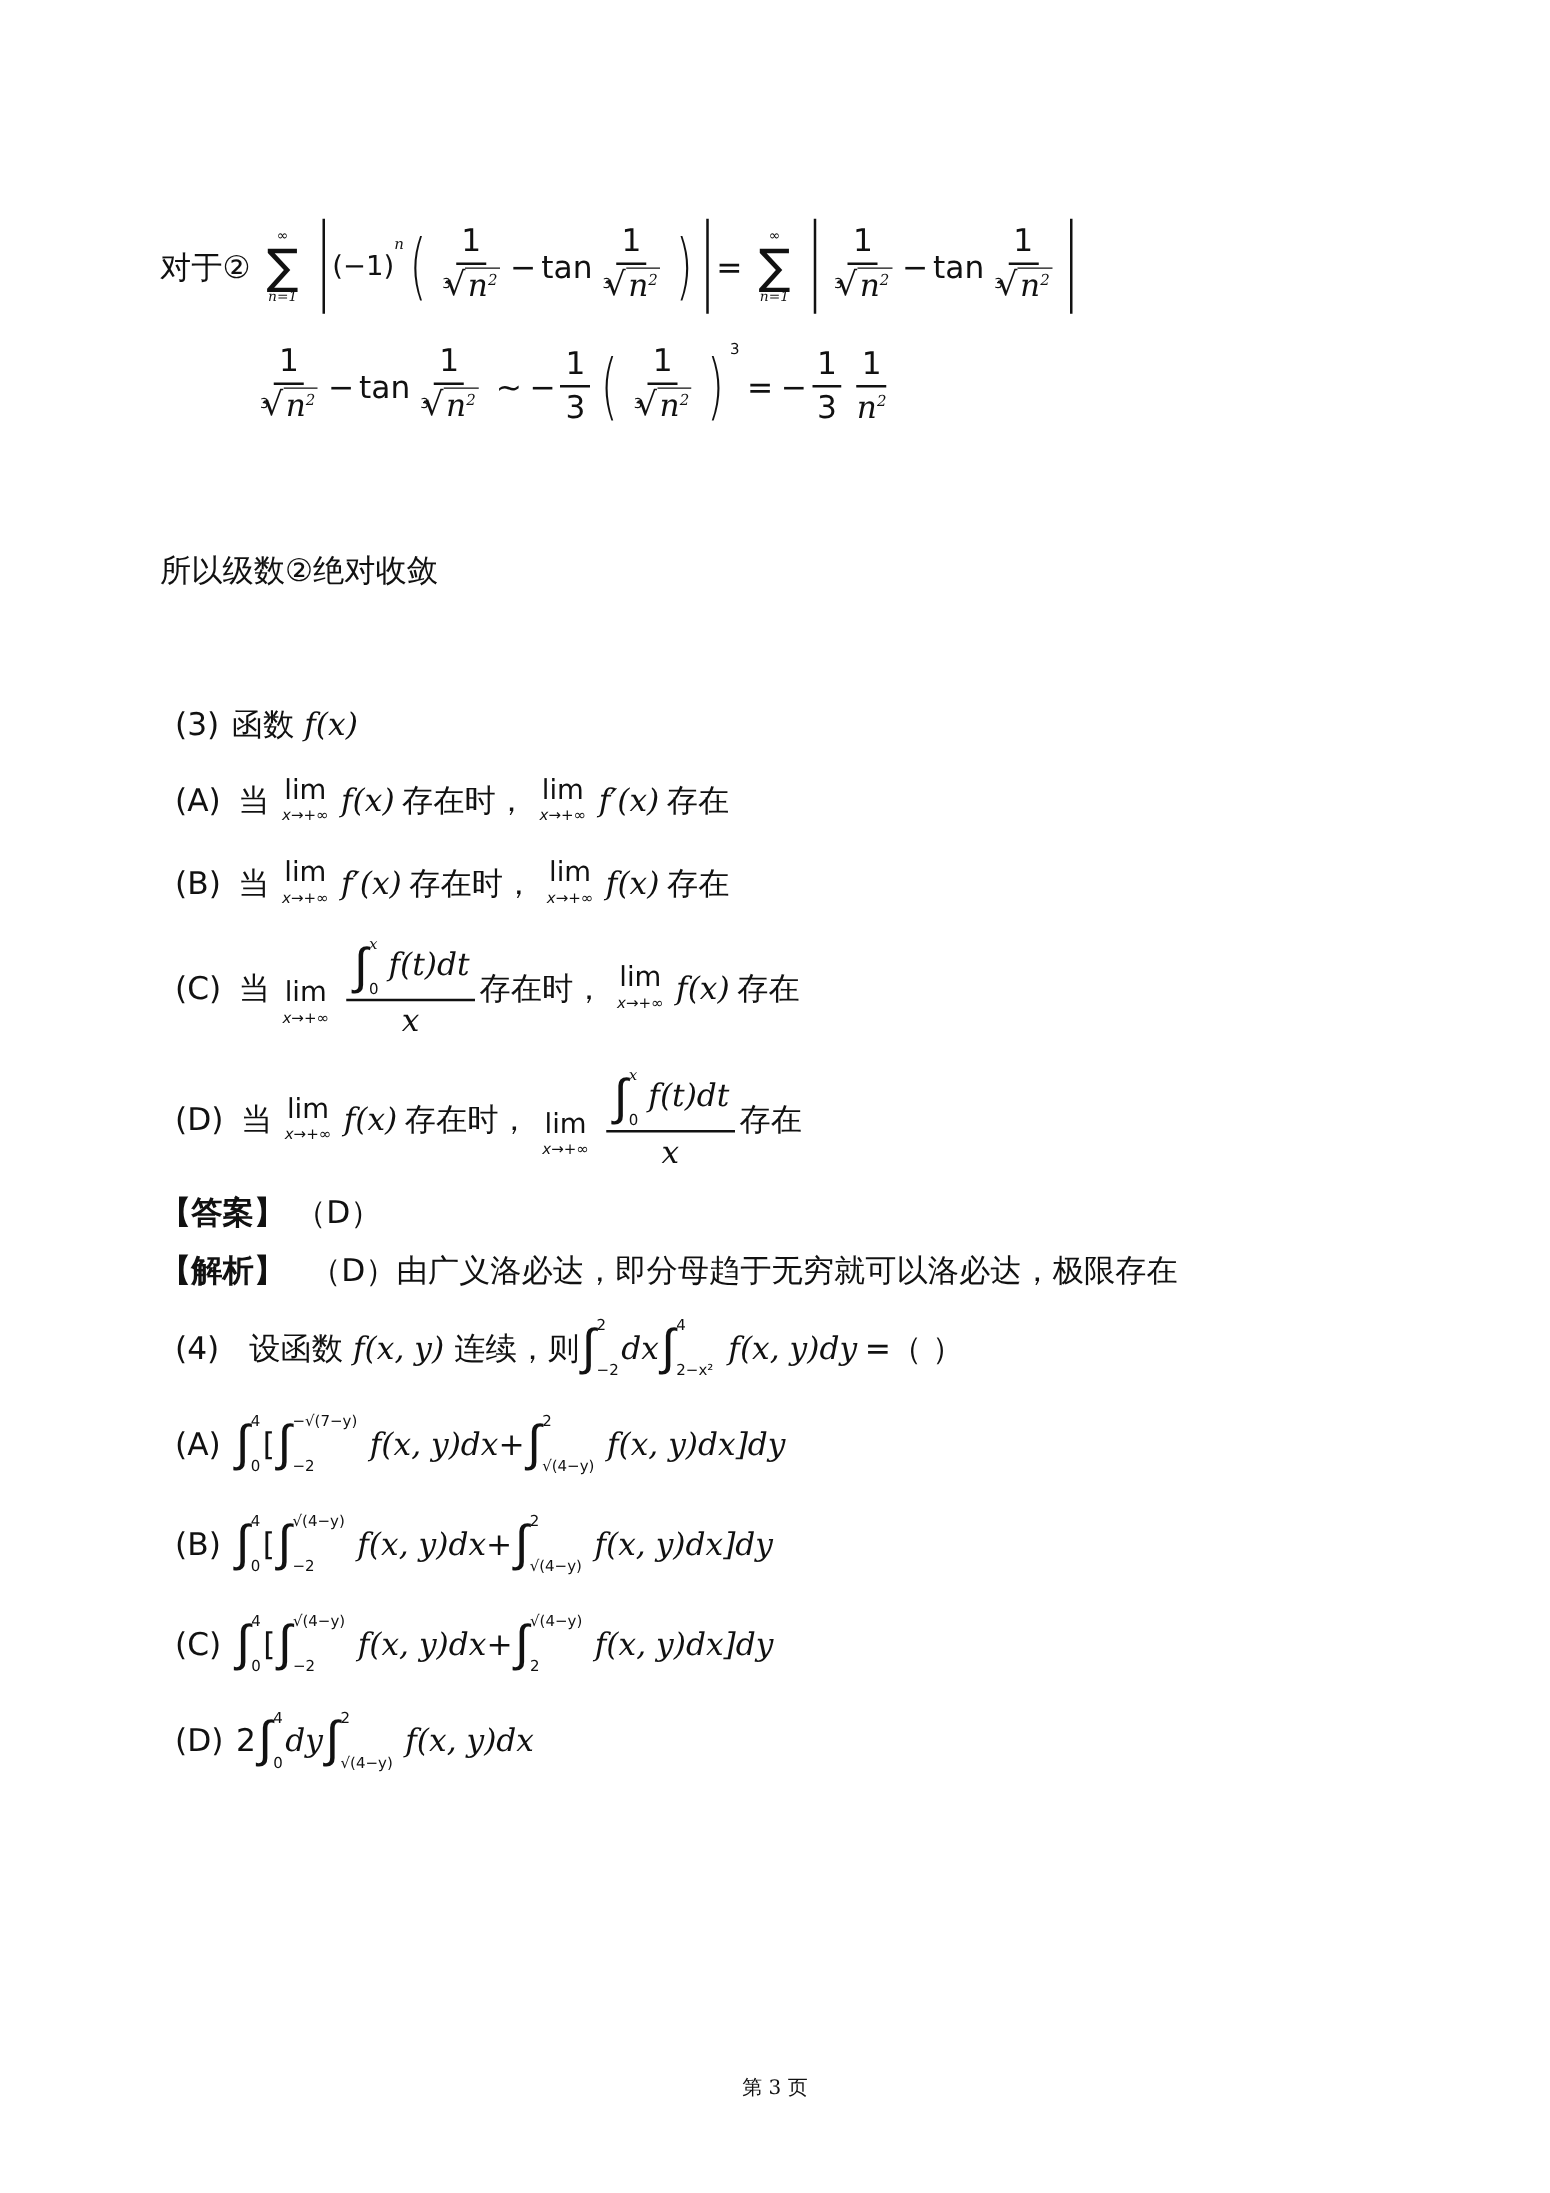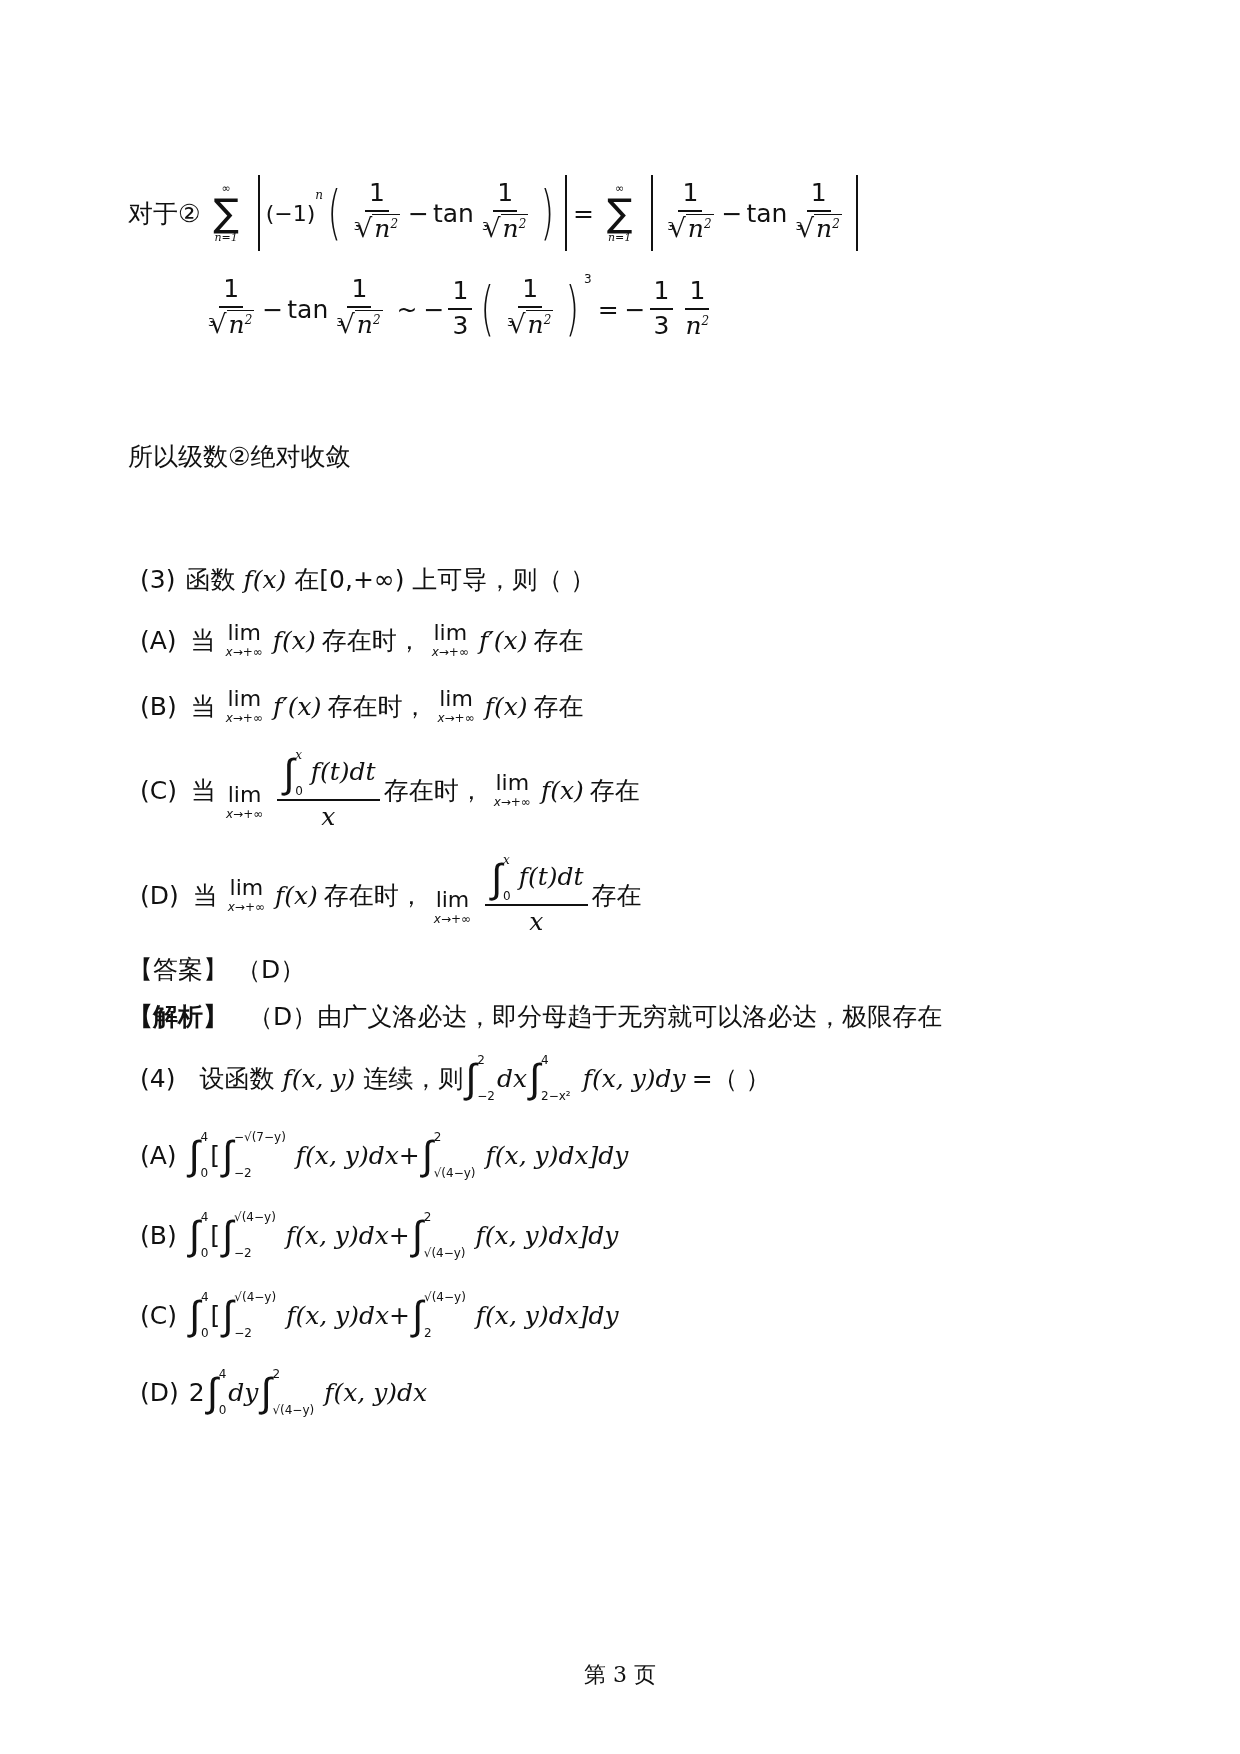--- a/index.html
+++ b/index.html
@@ -22,21 +22,21 @@
   .paren { font-size: 58px; font-weight: 200; line-height: 1; transform: scaleX(0.6); display: inline-block; }
   .lim { display: inline-flex; flex-direction: column; align-items: center; margin: 0 10px; line-height: 1; }
   .lim .w { font-size: 22px; }
   .lim .s { font-size: 12px; font-style: italic; margin-top: 2px; }
   .int { display: inline-flex; align-items: center; margin: 0 2px; }
   .int .sign { font-size: 40px; font-weight: 200; line-height: 1; }
   .int .bounds { display: inline-flex; flex-direction: column; justify-content: space-between; height: 48px; font-size: 12px; margin-left: 1px; }
   .int .bounds span { line-height: 1; }
   .gap { display: inline-block; width: 10px; }
   .footer { position: absolute; left: 0; width: 1240px; text-align: center; top: 1660px;
-            font-family: "DejaVu Serif", "Liberation Serif", serif; font-size: 22px; }
+            font-family: "DejaVu Serif", "Liberation Serif", serif; font-size: 16px; }
 </style>
 </head>
 <body>
 
 <div class="line" style="left:128px; top:168px; height:90px;">
   <span>对于②</span>
   <span class="sum">
     <span class="lim">∞</span>
     <span class="big">∑</span>
     <span class="lim it">n=1</span>
@@ -142,21 +142,20 @@
 </div>
 
 <div class="line" style="left:128px; top:440px;">
   <span>所以级数②绝对收敛</span>
 </div>
 
 <div class="line" style="left:140px; top:563px;">
   <span>(3)</span>
   <span style="margin-left:10px">函数</span>
   <span class="it" style="margin:0 8px">f(x)</span>
-  <span>在[0,+∞) 上可导，则（      ）</span>
 </div>
 
 <div class="line" style="left:140px; top:620px; height:40px;">
   <span>(A)</span>
   <span style="margin-left:14px">当</span>
   <span class="lim">
       <span class="w">lim</span>
       <span class="s">x→+∞</span>
     </span>
   <span class="it">f(x)</span>
@@ -238,21 +237,21 @@
           </span>
         </span>
         <span class="it" style="margin-left:6px">f(t)dt</span>
       </span>
     <span class="den it">x</span>
   </span>
   <span>存在</span>
 </div>
 
 <div class="line" style="left:128px; top:953px;">
-  <span style="font-weight:normal">【答案】</span>
+  <span style="font-weight:bold">【答案】</span>
   <span style="margin-left:8px">（D）</span>
 </div>
 <div class="line" style="left:128px; top:1000px;">
   <span style="font-weight:bold">【解析】</span>
   <span style="margin-left:20px">（D）由广义洛必达，即分母趋于无穷就可以洛必达，极限存在</span>
 </div>
 
 <div class="line" style="left:140px; top:1050px; height:56px;">
   <span>(4)</span>
   <span style="margin-left:24px">设函数</span>

